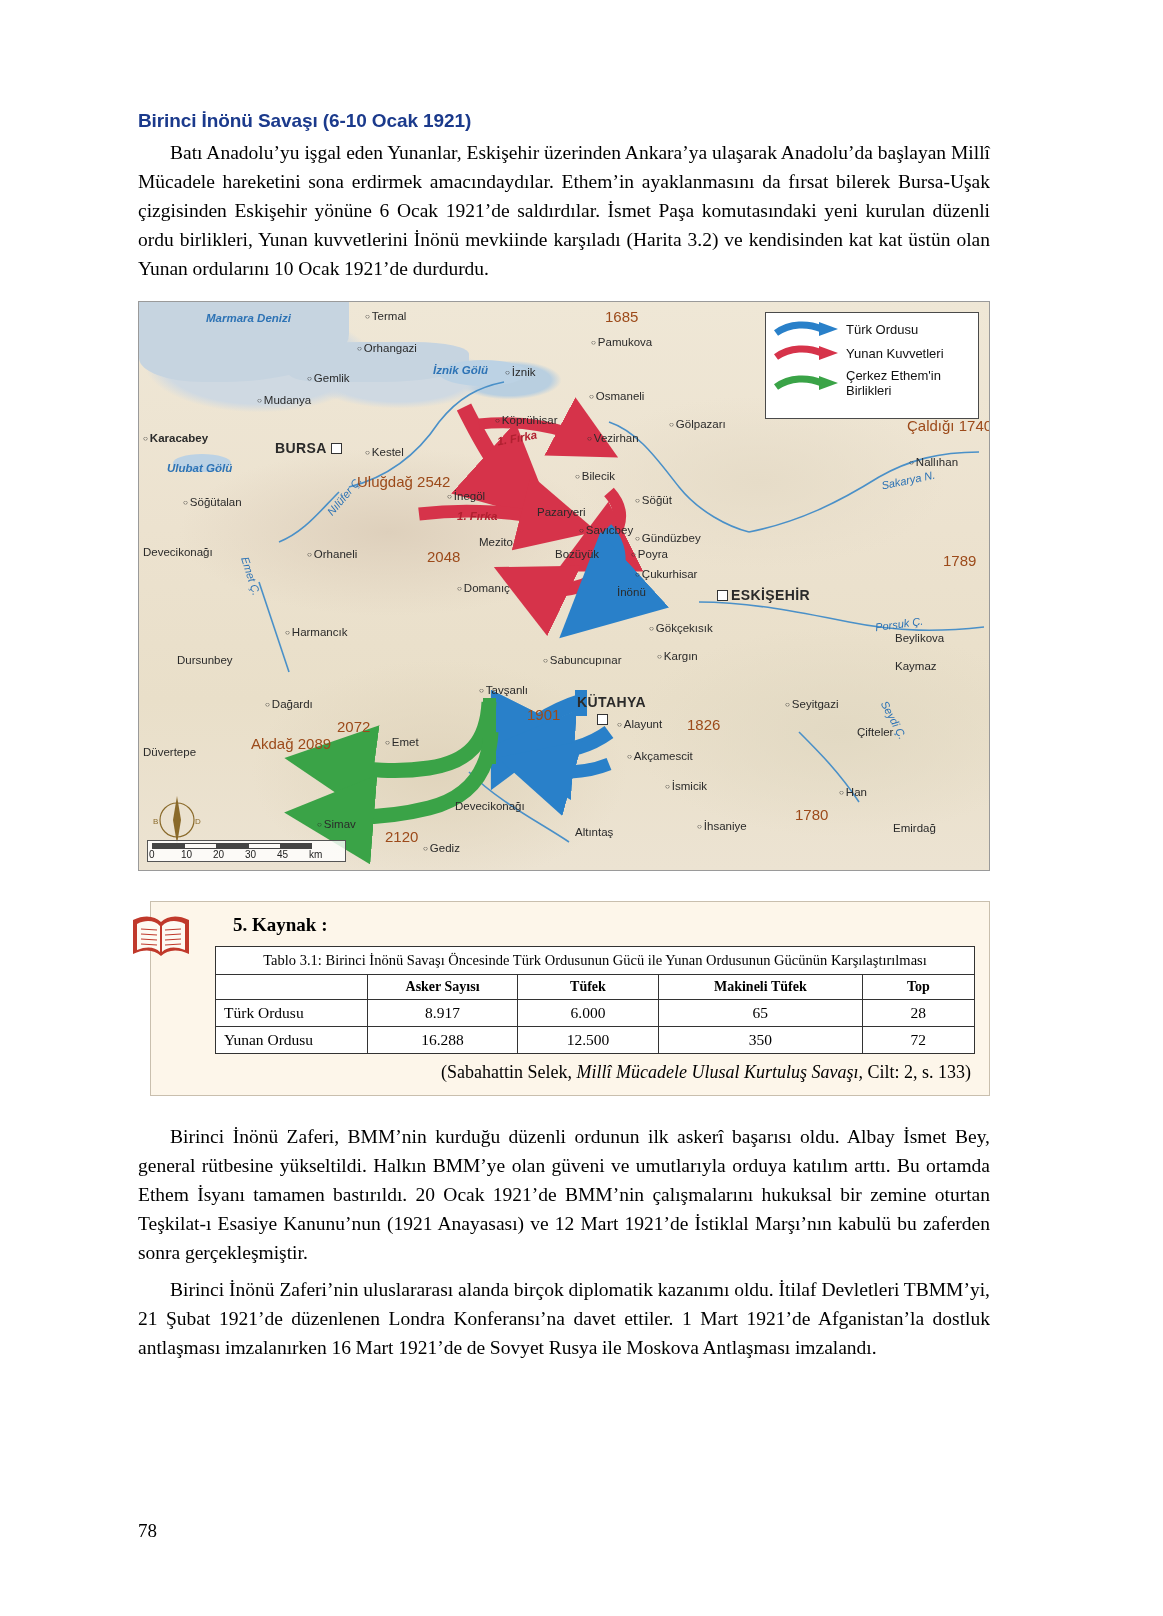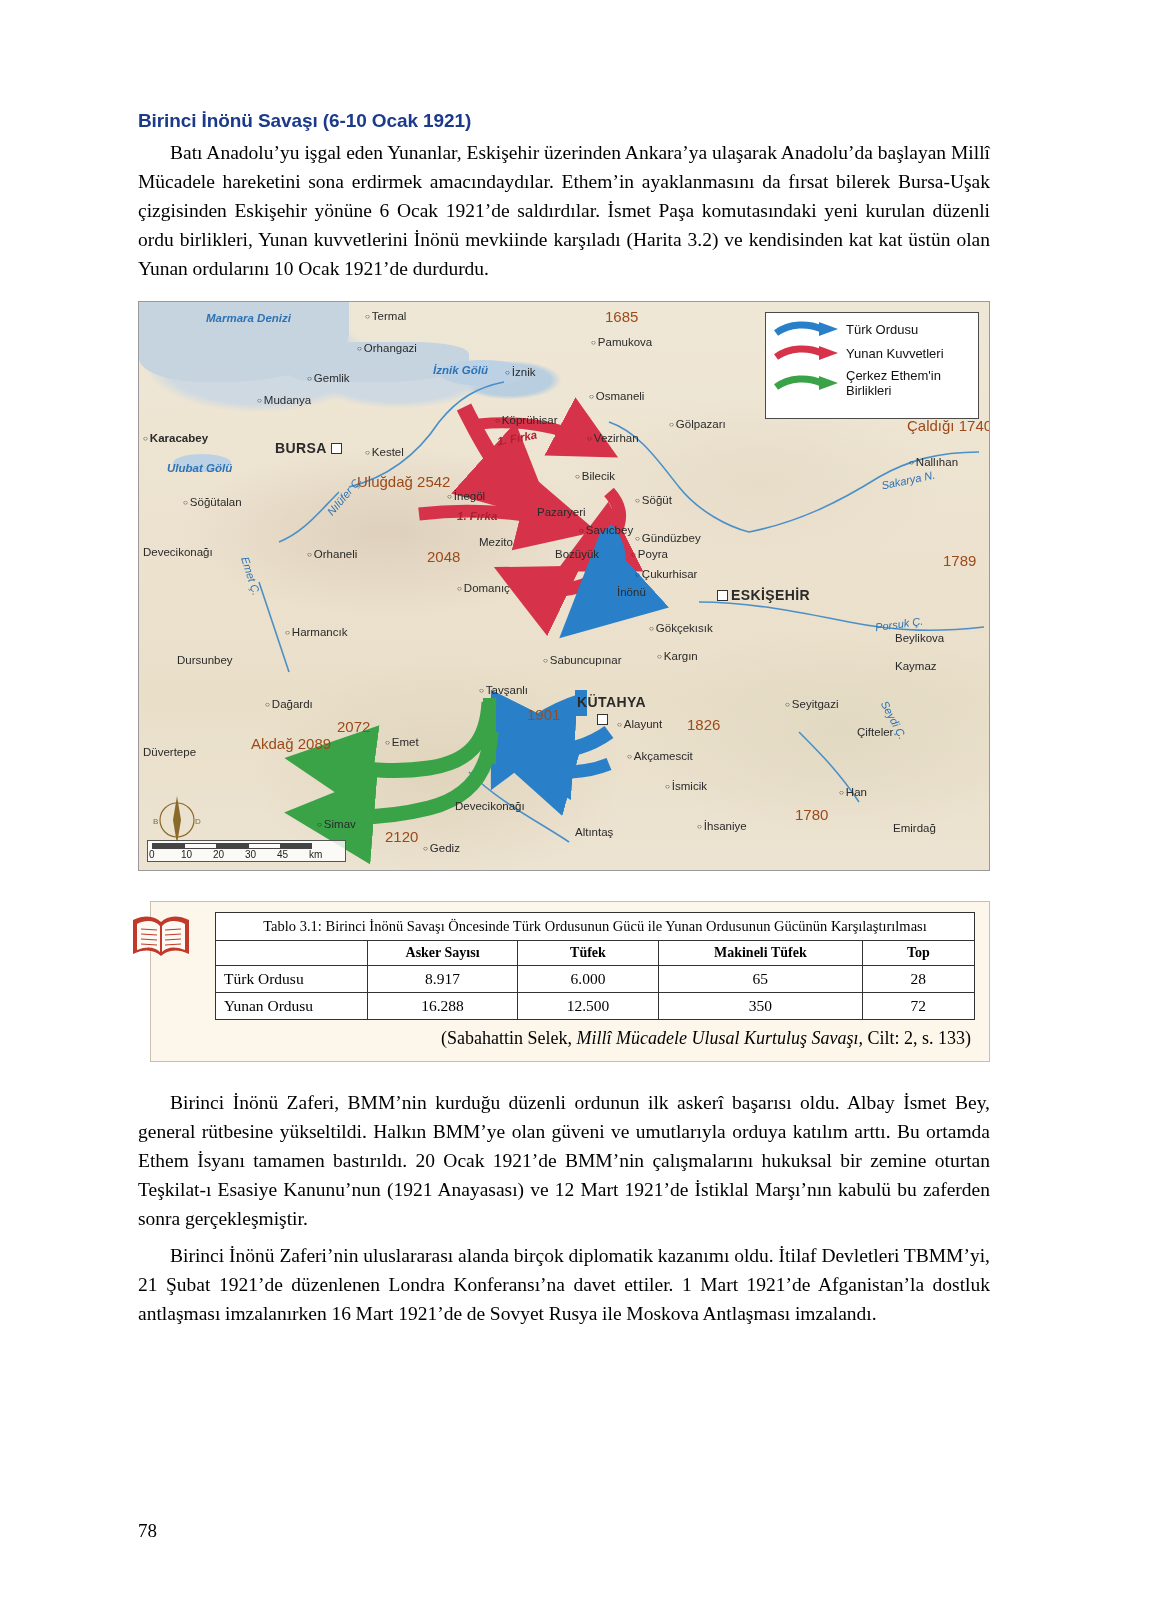--- a/index.html
+++ b/index.html
@@ -456,20 +456,21 @@
             <line x1="12" y1="24" x2="28" y2="25"></line>
           <line x1="12" y1="29" x2="28" y2="30"></line>
             <line x1="12" y1="34" x2="28" y2="35"></line>
           <line x1="36" y1="20" x2="52" y2="19"></line>
             <line x1="36" y1="25" x2="52" y2="24"></line>
           <line x1="36" y1="30" x2="52" y2="29"></line>
             <line x1="36" y1="35" x2="52" y2="34"></line>
         </g>
       </svg>
 
+      <div class="source-head">5. Kaynak :</div>
 
       <table class="data">
         <tbody>
             <tr class="title-row">
           <td colspan="5">Tablo 3.1: Birinci İnönü Savaşı Öncesinde Türk Ordusunun Gücü ile Yunan Ordusunun Gücünün Karşılaştırılması</td>
         </tr>
         <tr>
           <th class="rowhead" style="width:150px;"></th>
           <th style="width:150px;">Asker Sayısı</th>
           <th style="width:140px;">Tüfek</th>

